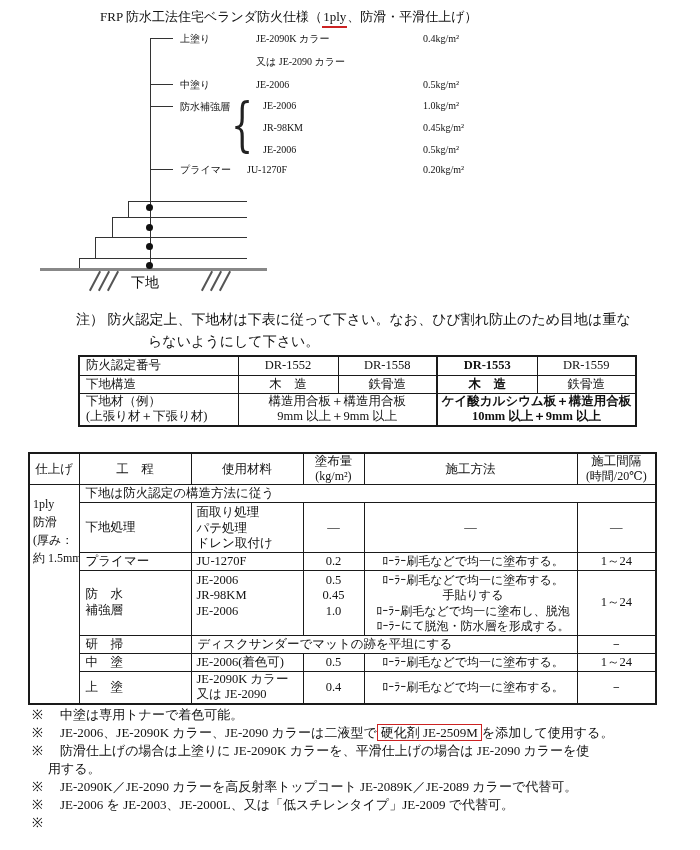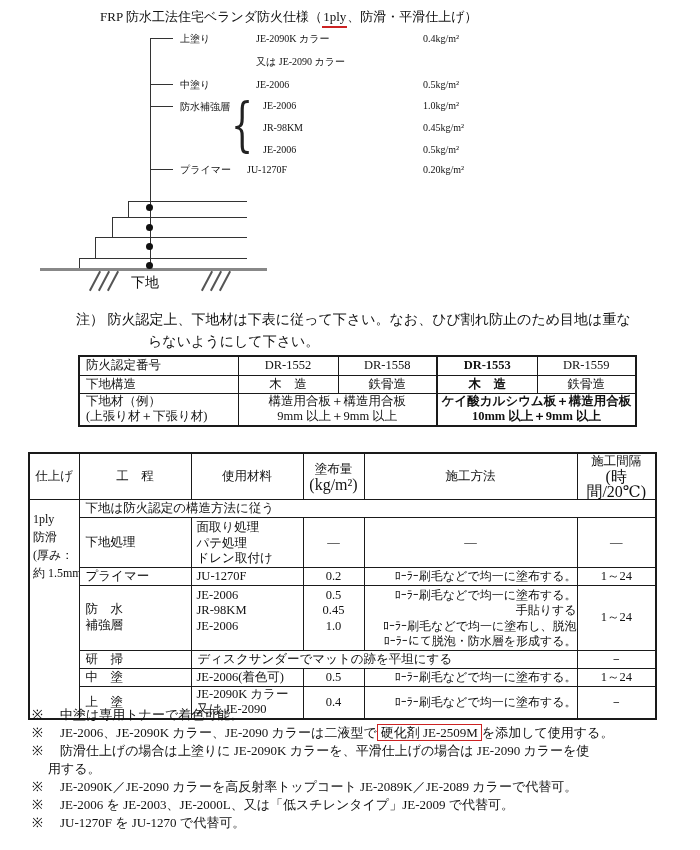--- a/index.html
+++ b/index.html
@@ -32,24 +32,24 @@
   .t1 { left:78px; top:355px; width:557px; border:2px solid #1a1a1a; }
   .t2 { left:28px; top:452px; width:627px; border:2px solid #1a1a1a; }
   .thickl { border-left:2px solid #1a1a1a;font-weight:bold; }
   .ctr { text-align:center; vertical-align:middle; }
   .lft { text-align:left; vertical-align:middle; padding-left:6px; }
   .vt { vertical-align:top; padding-top:2px; }
   .blk { display:block; line-height:15.5px; white-space:nowrap; }
   .h19 { height:19px; } .h18 { height:18px; } .h38 { height:24px; }
   .h49 { height:49px; } .h62 { height:62px; } .h32 { height:32px; }
   .hdr2 { display:block; line-height:15px; }
-  .small { font-size:16px; }
+  .small { font-size:12px; }
   .finish-cell { vertical-align:top; padding:10px 0 0 3px; font-size:12px; }
   .finish-cell .blk { line-height:18px; }
-  .method { font-size:12px; padding-left:5px; text-align:right; }
+  .method { font-size:12px; padding-left:5px; text-align:center; }
   .mat { padding-left:5px; text-align:left; }
 
   
   .footnotes { left:32px; top:706px; width:660px; }
   .fn-item { display:flex; font-size:13px; line-height:18px; }
   .fn-marker { width:28px; flex:0 0 28px; }
   .fn-text { white-space:nowrap; }
   .redbox { border:1.5px solid #cc2222; padding:0 3px; }
   .indent-back { margin-left:-12px; }
 </style>
@@ -278,17 +278,16 @@
     <div class="fn-item">
       <span class="fn-marker">※</span>
       <span class="fn-text">JE-2090K／JE-2090 カラーを高反射率トップコート JE-2089K／JE-2089 カラーで代替可。</span>
     </div>
     <div class="fn-item">
       <span class="fn-marker">※</span>
       <span class="fn-text">JE-2006 を JE-2003、JE-2000L、又は「低スチレンタイプ」JE-2009 で代替可。</span>
     </div>
     <div class="fn-item">
       <span class="fn-marker">※</span>
-      <span class="fn-text">JU-1270F を JU-1270 で代替可。</span>
     </div>
   </div>
 
 </div>
 
 </body></html>

